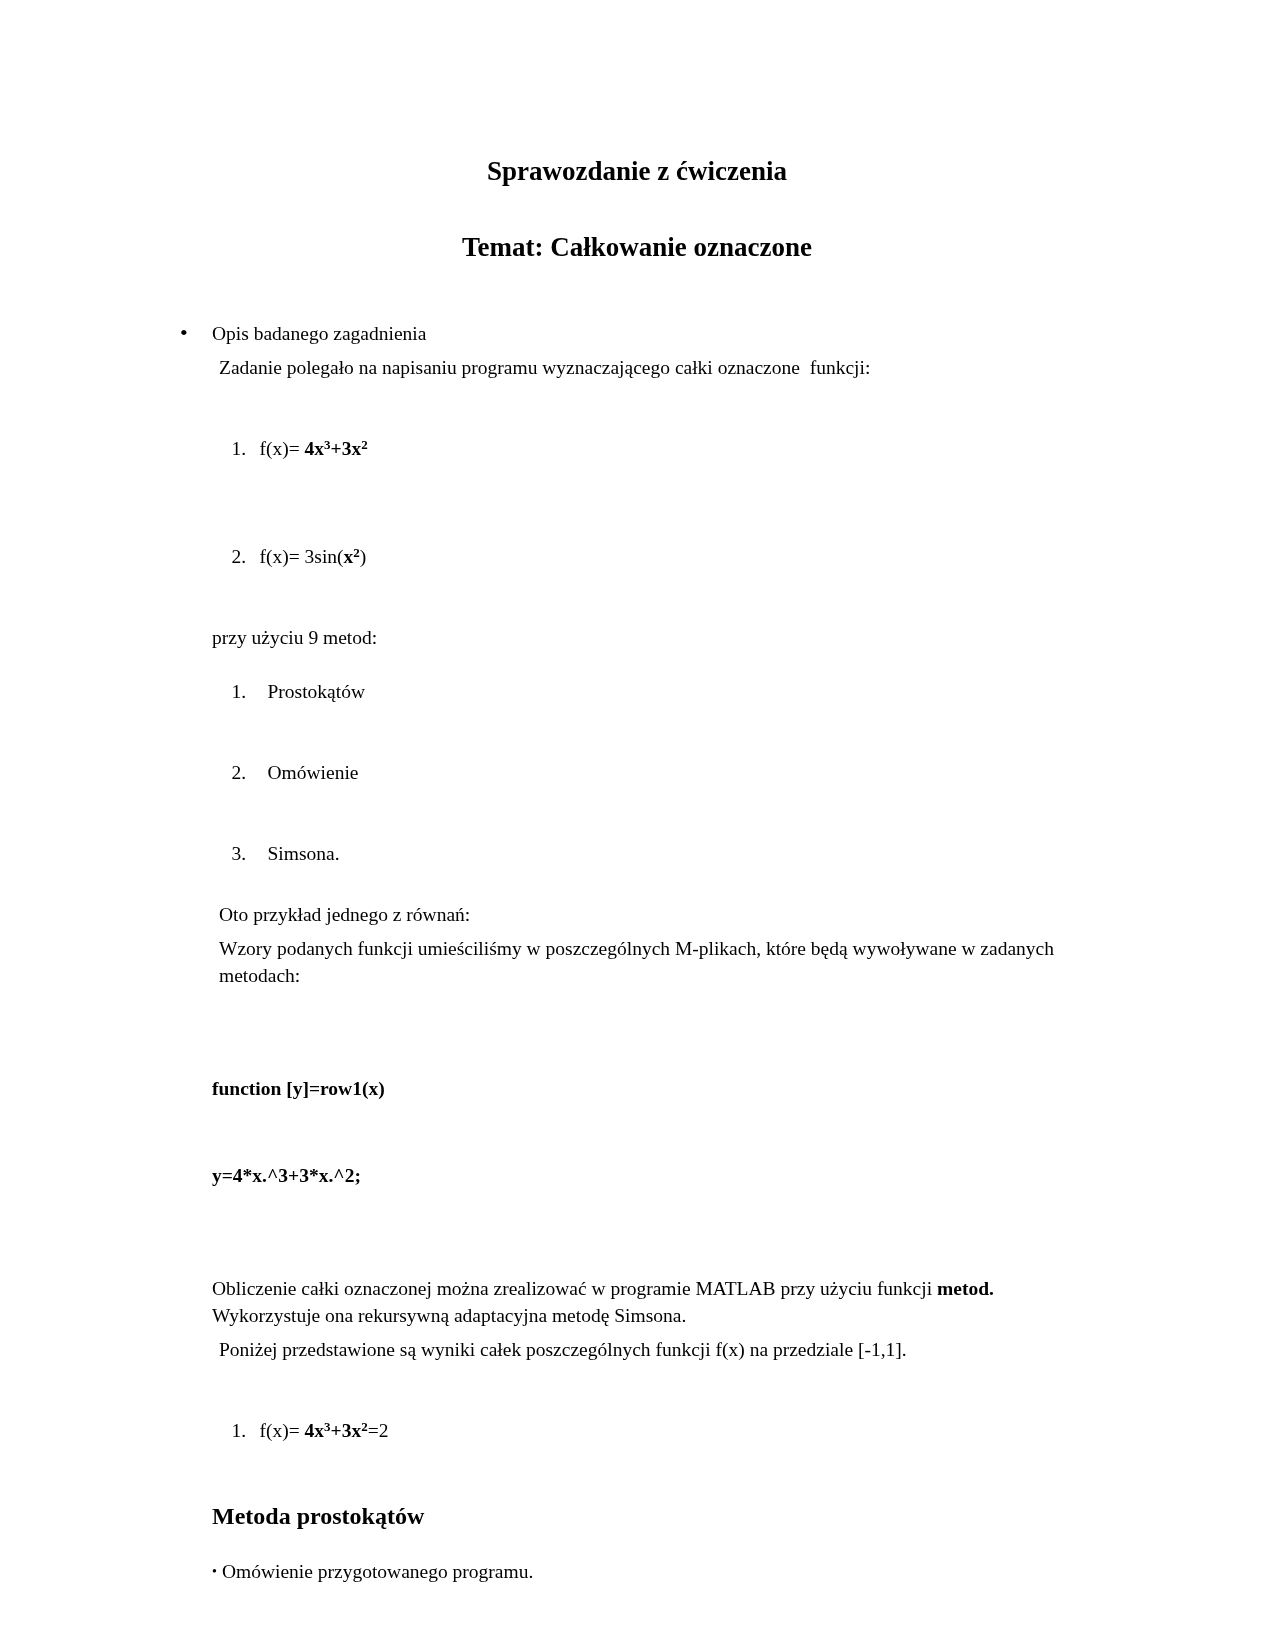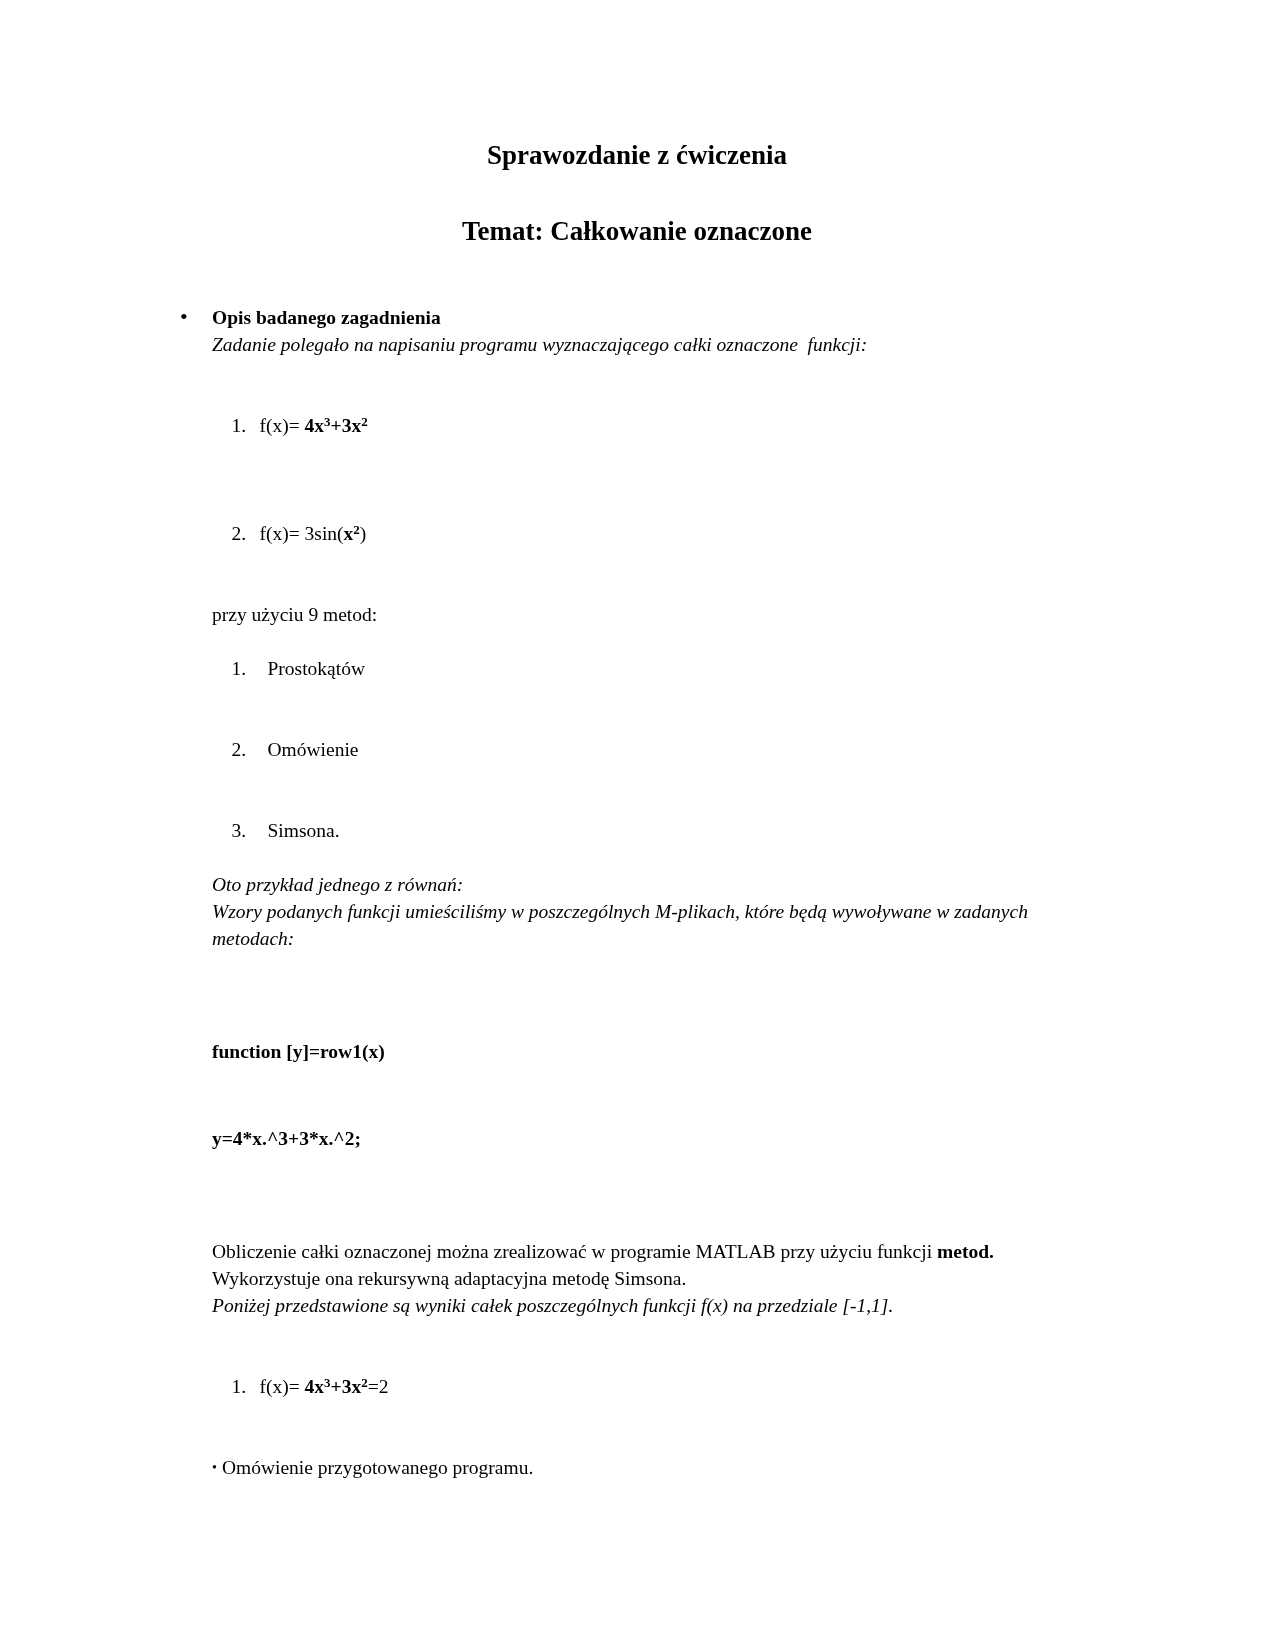--- a/index.html
+++ b/index.html
@@ -14,26 +14,26 @@
     font-size: 19.5px;
     line-height: 27px;
     box-sizing: border-box;
     padding: 138px 213px 60px 212px;
   }
   .title {
     text-align: center;
     font-weight: bold;
     font-size: 27px;
     line-height: 34px;
-    margin: 0;
+    margin: 16px;
   }
   .subtitle { margin-top: 42px; }
-  .bold { font-weight: bold; }
+  .bold { font-weight: normal; }
   .body { margin: 0; white-space: pre-wrap; }
-  .m0 { margin: 0; font-style: italic; }
+  .m0 { margin: 7px; }
   .gap { margin-top: 27px; }
   .bullet-row { position: relative; margin-top: 56px; }
   .big-bullet {
     position: absolute;
     left: -32px;
     top: -1px;
     font-size: 22px;
   }
   .list-item { white-space: pre-wrap; }
   .num { display: inline-block; min-width: 28px; }
@@ -98,16 +98,17 @@
   </div>
 
   <p class="body gap"><span>Obliczenie całki oznaczonej można zrealizować w programie MATLAB przy użyciu funkcji </span><b>metod.</b><span>  Wykorzystuje ona rekursywną adaptacyjna metodę Simsona.</span></p>
   <p class="body m0">Poniżej przedstawione są wyniki całek poszczególnych funkcji f(x) na przedziale [-1,1].</p>
 
   <div class="list-item gap">
     <span class="num">1.</span><span><span>f(x)= </span><b>4x</b><sup><b>3</b></sup><b>+3x</b><sup><b>2</b></sup><span>=2</span></span>
   </div>
 
 
+  <h2 class="h2">Metoda prostokątów</h2>
 
   <p class="body gap"><span class="small-bullet">•</span><span>Omówienie przygotowanego programu.</span></p>
 
 </div>
 
 </body></html>

